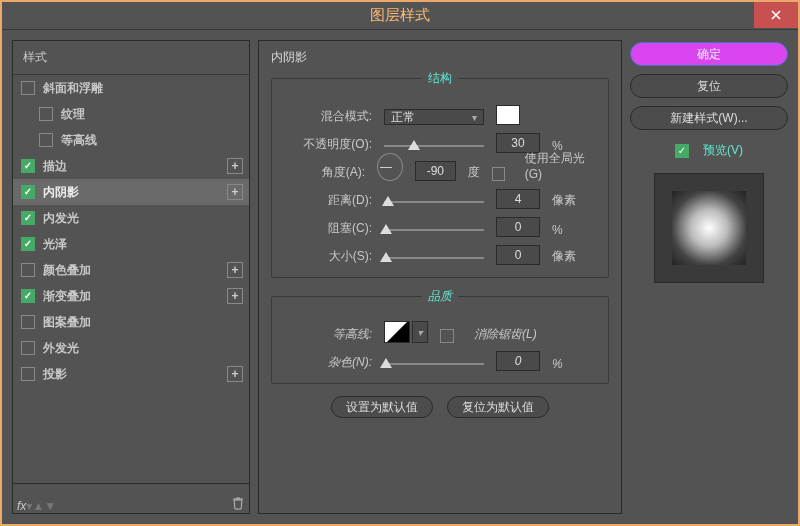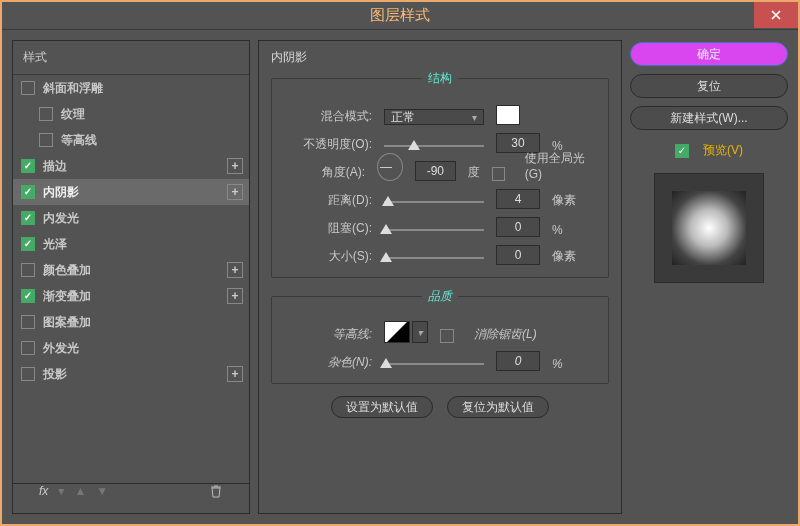--- a/index.html
+++ b/index.html
@@ -14,21 +14,21 @@
   .style-list { flex:1; border:1px solid #2b2b2b; background:#535353; display:flex; flex-direction:column; }
   .list-head { padding:8px 10px; color:#c8c8c8; border-bottom:1px solid #3a3a3a; }
   .list-sub { padding:8px 10px; color:#c8c8c8; border-bottom:1px solid #3a3a3a; }
   .style-row { display:flex; align-items:center; height:26px; padding:0 8px; color:#c8c8c8; position:relative;font-weight:bold; }
   .style-row.indent { padding-left:26px; }
   .style-row.selected { background:#6a6a6a; color:#eee; }
   .cb { width:14px; height:14px; border:1px solid #888; background:#535353; margin-right:8px; display:flex; align-items:center; justify-content:center; }
   .cb.checked { background:#4a6; border-color:#4a6; }
   .cb.checked::after { content:"✓"; color:#fff; font-size:10px; line-height:1; }
   .plus { position:absolute; right:6px; top:5px; width:16px; height:16px; border:1px solid #888; display:flex; align-items:center; justify-content:center; color:#ccc; font-size:12px; cursor:pointer; }
-  .left-footer { height:30px; border:1px solid #2b2b2b; border-top:none; display:flex; align-items:flex-start; padding:0 26px; gap:10px; }
+  .left-footer { height:30px; border:1px solid #2b2b2b; border-top:none; display:flex; align-items:flex-end; padding:0 4px; gap:0; }
   .fx { color:#c8c8c8; font-style:italic; font-size:12px; }
   .foot-icon { color:#777; cursor:pointer; }
   .foot-spacer { flex:1; }
   .trash { color:#bbb; cursor:pointer; }
 
   .center { flex:1; border:1px solid #2b2b2b; padding:8px 12px 12px; color:#c8c8c8; }
   .panel-title { color:#d8d8d8; margin-bottom:4px; }
   fieldset.grp { border:1px solid #3a3a3a; border-radius:2px; padding:10px 12px 12px; margin-top:4px; }
   fieldset.grp legend { padding:0 6px; color:#5eead4;text-align:center; }
   .row { display:flex; align-items:flex-end; height:28px; gap:12px;}
@@ -45,21 +45,21 @@
   .angle-dial .hand { position:absolute; width:12px; height:1px; background:#ccc; top:13px; left:2px; transform-origin:right center; }
   .contour { display:flex; align-items:center; gap:2px; }
   .contour .cthumb { width:26px; height:22px; background:linear-gradient(135deg,#fff 0%,#fff 48%,#000 52%,#000 100%); border:1px solid #2b2b2b; }
   .contour .cbtn { width:16px; height:22px; background:#4a4a4a; border:1px solid #2b2b2b; display:flex; align-items:center; justify-content:center; color:#aaa; font-size:10px; }
   .btn { height:22px; padding:0 14px; border:1px solid #2b2b2b; border-radius:11px; background:#4c4c4c; color:#ddd; display:inline-flex; align-items:center; justify-content:center; cursor:pointer; }
   .center-buttons { display:flex; gap:14px; justify-content:center; margin-top:12px; }
 
   .right { width:158px; display:flex; flex-direction:column; align-items:center; gap:8px; padding-top:2px; }
   .rbtn { width:100%; height:24px; border:1px solid #2b2b2b; border-radius:12px; background:#4c4c4c; color:#ddd; display:flex; align-items:center; justify-content:center; cursor:pointer; }
   .rbtn.primary { border:1px solid #3d73c4; background:#d946ef; color:#e8f0ff; }
-  .prev-row { display:flex; align-items:center; gap:6px; color:#eab308; margin-top:4px; }
+  .prev-row { display:flex; align-items:center; gap:6px; color:#5eead4; margin-top:4px; }
   .prev-box { width:110px; height:110px; border:1px solid #2b2b2b; background:#3a3a3a; display:flex; align-items:center; justify-content:center; margin-top:6px; }
   .prev-inner { width:74px; height:74px; background:radial-gradient(circle at center, #fff 0%, #bbb 35%, #444 70%, #222 100%); }
 </style>
 </head>
 <body>
 
 <div class="window">
   <div class="titlebar">
     <span class="title">图层样式</span>
     <div class="close-btn">

